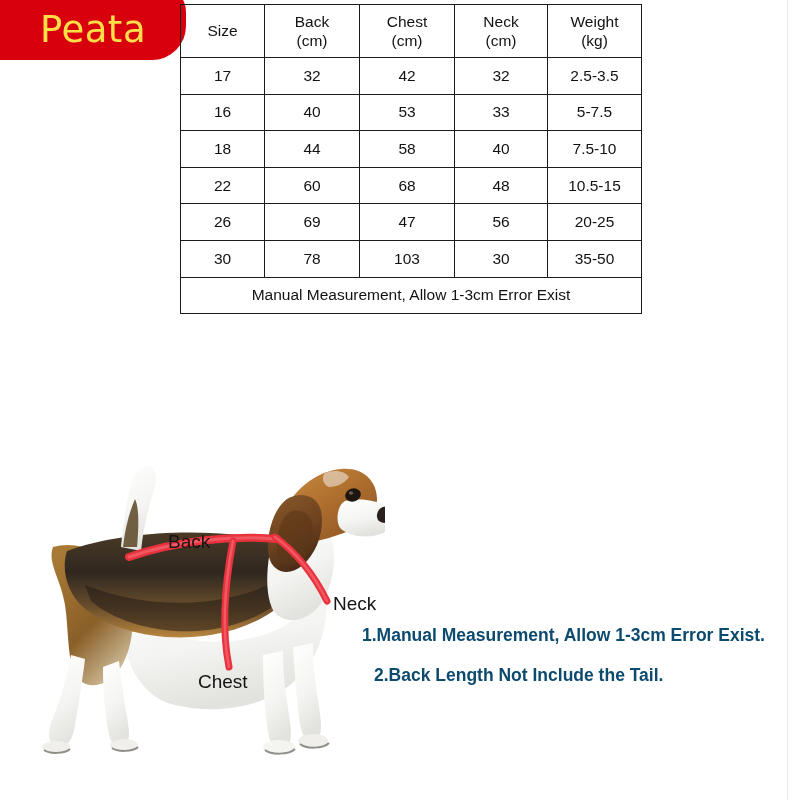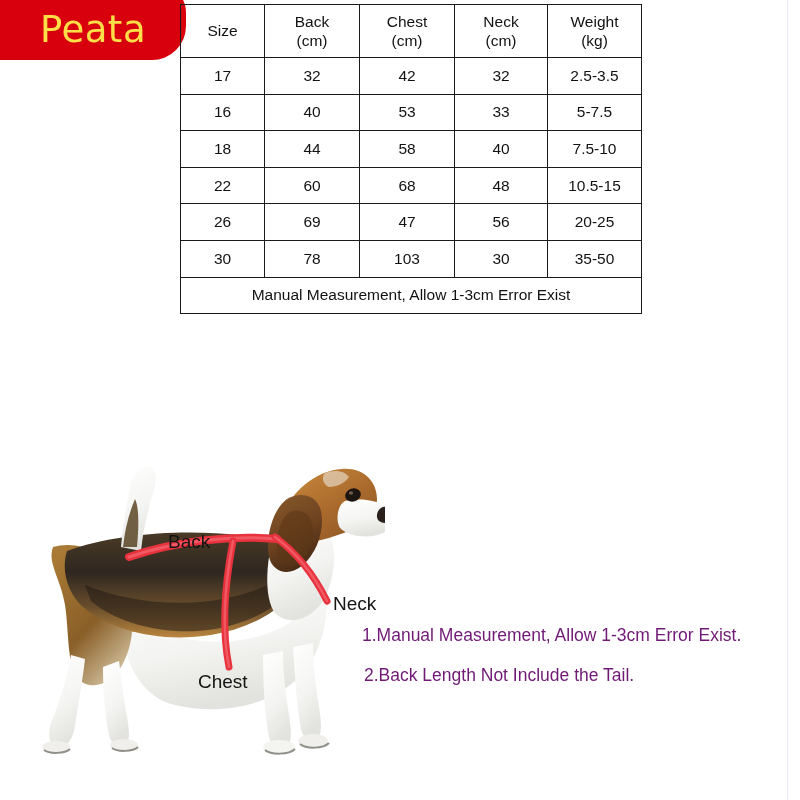--- a/index.html
+++ b/index.html
@@ -121,28 +121,29 @@
   .label-chest { left: 198px; top: 671px; }
 
   
   .notes {
     position: absolute;
     left: 362px;
     top: 627px;
     width: 424px;
   }
   .note-line {
-    color: #701a75;
+    color: #0c4a6e;
     font-size: 17.5px;
     line-height: 1;
     white-space: nowrap;
     font-family: "Liberation Sans", sans-serif;
+    font-weight: bold;
   }
   .note-line.n1 { margin-bottom: 22px; }
-  .note-line.n2 { margin-left: 2px; }
+  .note-line.n2 { margin-left: 12px; }
 </style>
 </head>
 <body>
 
 <div class="page-edge-guide"></div>
 
 <div class="brand-logo">
   <span class="brand-logo-text">Peata</span>
 </div>
 

